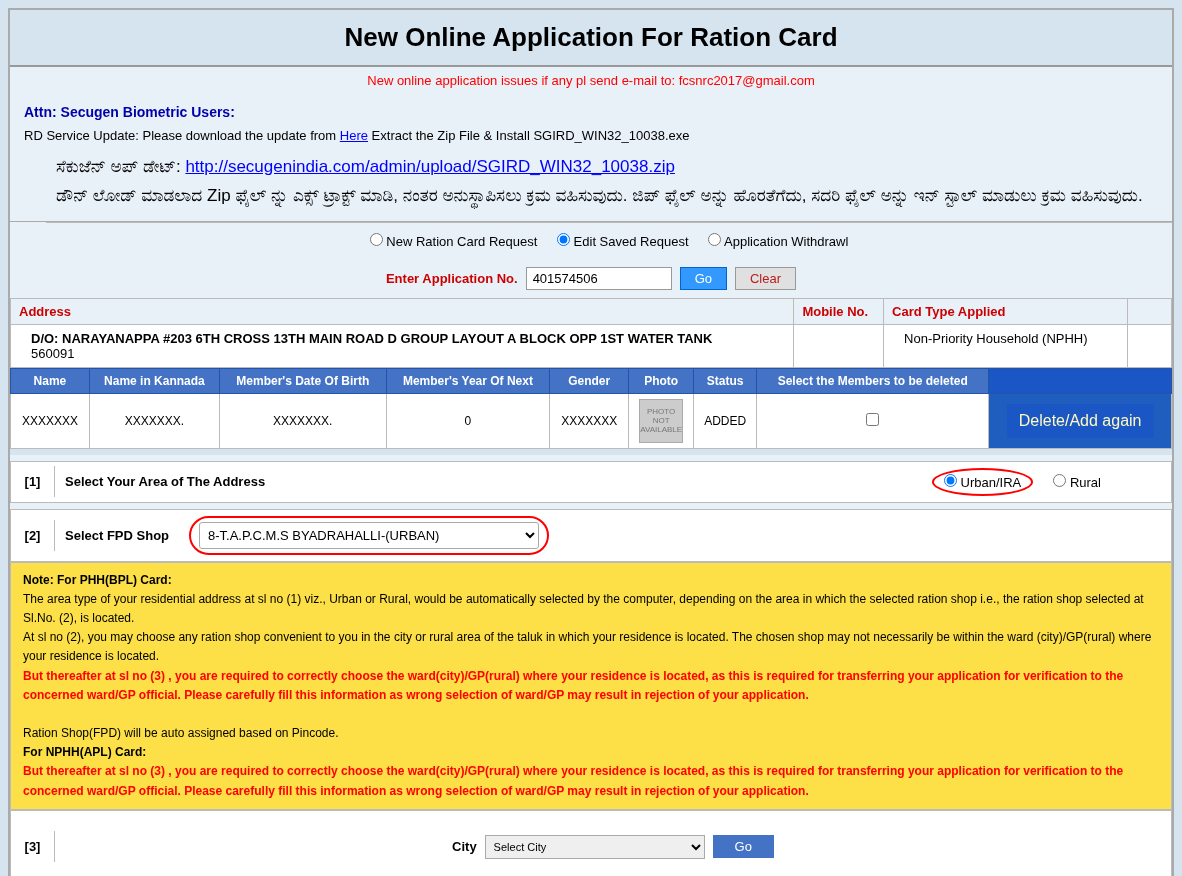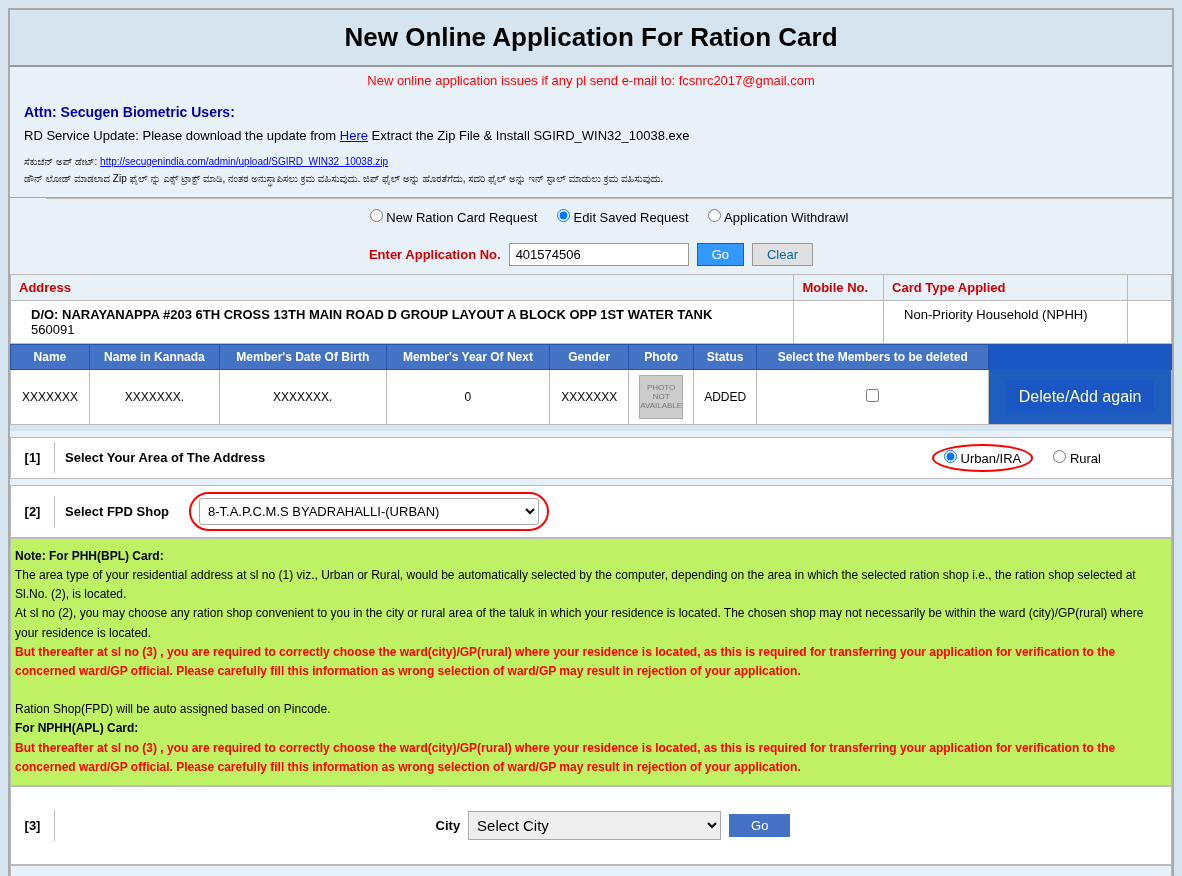--- a/index.html
+++ b/index.html
@@ -26,21 +26,21 @@
     }
 
     .attn-box {
       background: #e8f0f8;
       padding: 10px 14px;
       border-bottom: 1px solid #aaa;
     }
     .attn-title { color: #00a; font-weight: bold; font-size: 14px; margin-bottom: 6px; }
     .attn-text { font-size: 13px; color: #000; line-height: 1.6; }
     .attn-link { color: blue; text-decoration: underline; cursor: pointer; }
-    .attn-kannada { color: #000; font-size: 10px; line-height: 1.7; margin-top: 6px; }
+    .attn-kannada { color: #000; font-size: 17px; line-height: 1.7; margin-top: 6px; margin-left: 32px; }
 
     .radio-section {
       text-align: center;
       padding: 10px;
       background: #e8f0f8;
       border-top: 1px solid #bbb;
       margin-left: 36px;
     }
     .radio-section label { margin: 0 8px; font-size: 13px; color: #000; }
 
@@ -50,33 +50,33 @@
       justify-content: center;
       gap: 8px;
       padding: 8px;
       background: #e8f0f8;
     }
     .app-no-label { color: #c00; font-size: 13px; font-weight: bold; }
     .app-no-input {
       border: 1px solid #999;
       padding: 3px 6px;
       font-size: 13px;
-      width: 180px;
+      width: 146px;
     }
     .btn-go {
       background: #3399ff;
       color: white;
       border: 1px solid #0066cc;
       padding: 3px 14px;
       font-size: 13px;
       cursor: pointer;
     }
     .btn-clear {
       background: #e0e0e0;
-      color: #0369a1;
+      color: #b91c1c;
       border: 1px solid #999;
       padding: 3px 14px;
       font-size: 13px;
       cursor: pointer;
     }
 
     .address-table {
       width: 100%;
       border-collapse: collapse;
       background: #fff;
@@ -202,23 +202,23 @@
       background: #fff;
     }
     .fpd-circle {
       display: inline-block;
       border: 2px solid red;
       border-radius: 20px;
       padding: 4px 8px;
     }
 
     .note-box {
-      background: #bef264;
-      border: 1px solid #bbb;
-      padding: 8px 4px;
+      background: #fde047;
+      border: 1px solid #bbb;
+      padding: 8px 12px;
       font-size: 12px;
       color: #000;
       line-height: 1.6;
     }
     .note-box .red-text { color: red; font-weight: bold; }
     .note-box .bold-text { font-weight: bold; }
 
     .city-row {
       display: flex;
       align-items: center;
@@ -237,23 +237,23 @@
     .city-inner {
       display: flex;
       align-items: center;
       padding: 24px 10px;
       gap: 8px;
       flex: 1;
       justify-content: center;
     }
     .city-label-text { font-size: 13px; font-weight: bold; }
     .city-select {
-      width: 253px;
+      width: 220px;
       padding: 4px;
-      font-size: 15px;
+      font-size: 11px;
       border: 1px solid #aaa;
     }
     .city-go-btn {
       background: #4472c4;
       color: white;
       border: none;
       padding: 4px 22px;
       font-size: 13px;
       cursor: pointer;
     }

